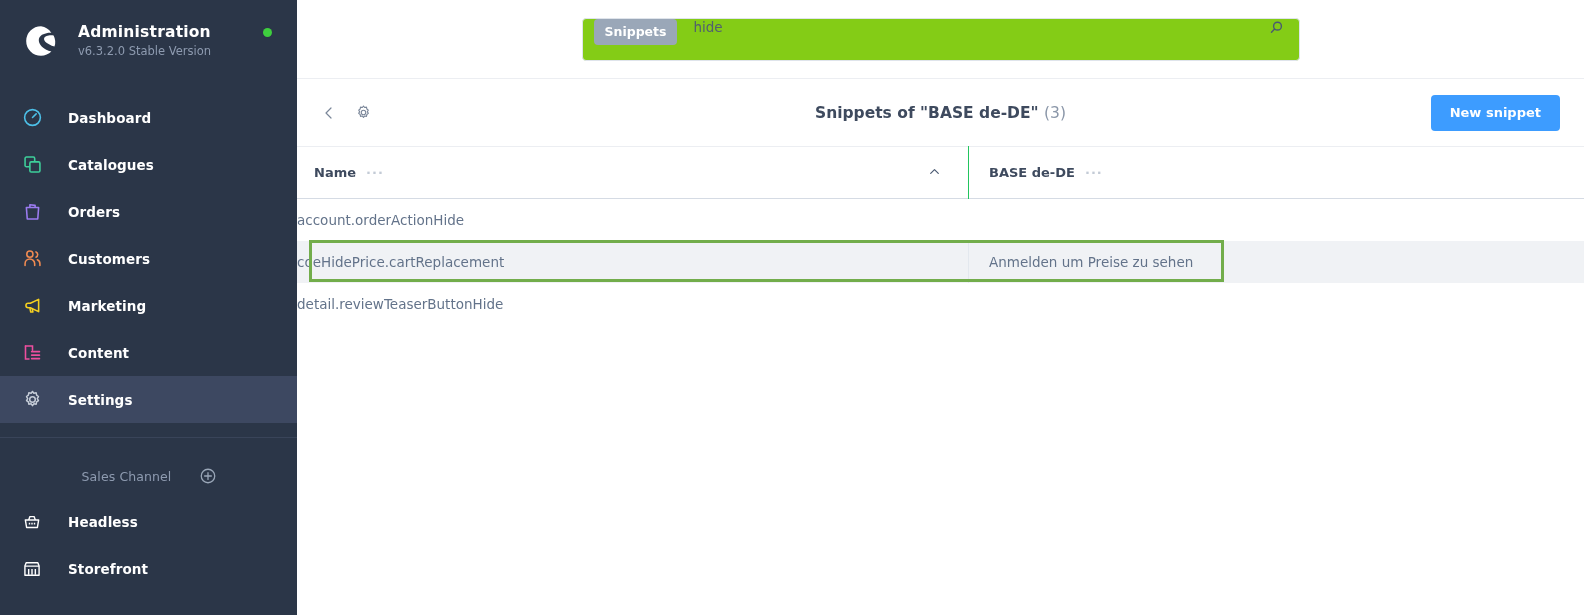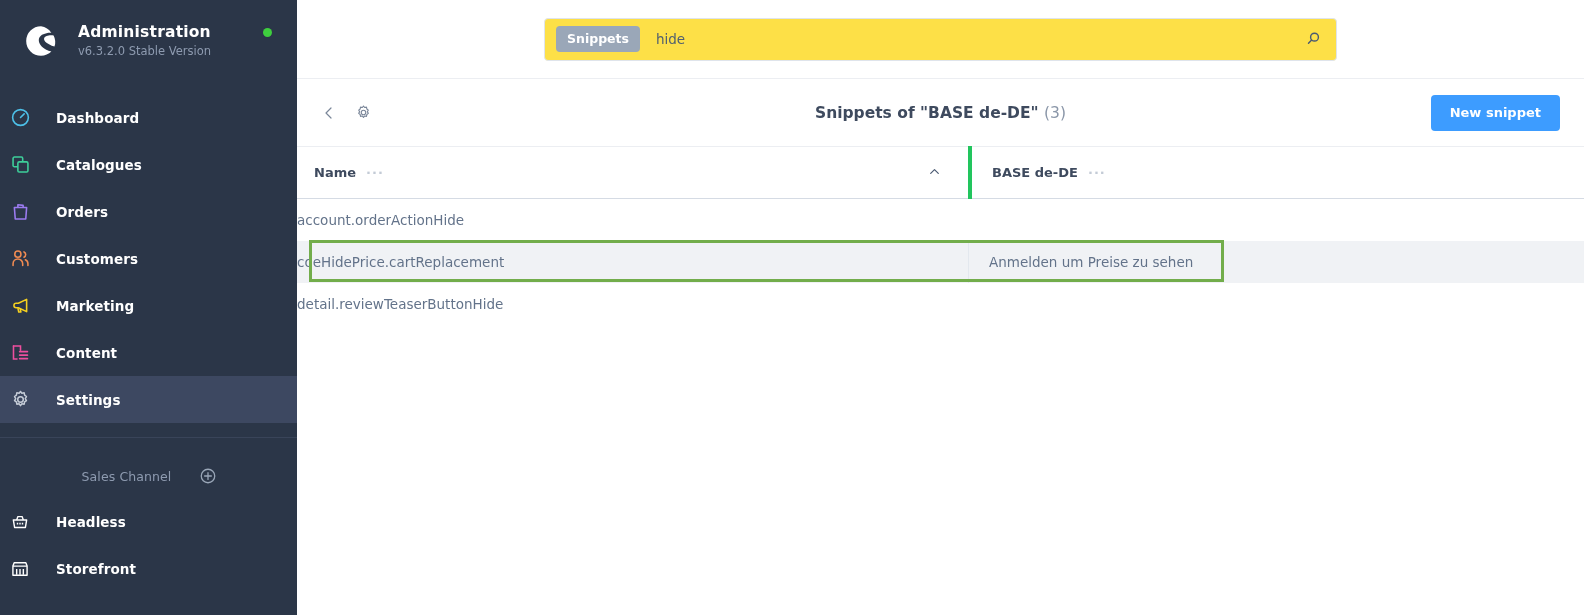--- a/index.html
+++ b/index.html
@@ -33,21 +33,21 @@
   }
   .status-dot {
     position: absolute; right: 25px; top: 28px;
     width: 9px; height: 9px; border-radius: 50%;
     background: #3ecf3e;
   }
 
   .nav { margin-top: 12px; }
   .nav-item {
     display: flex; align-items: center;
-    height: 47px; padding-left: 8px;
+    height: 47px; padding-left: 20px;
     cursor: pointer;
   }
   .nav-item.active { background: #3d4861; }
   .nav-icon {
     width: 24px; height: 24px; flex: 0 0 24px;
     display: flex; align-items: center; justify-content: center;
   }
   .nav-label {
     margin-left: 24px; color: #ffffff;
     font-size: 13.5px; font-weight: bold; letter-spacing: .1px;
@@ -67,24 +67,24 @@
 
   
   .main { flex: 1; height: 615px; background: #ffffff; position: relative; }
 
   
   .topbar {
     height: 78px; display: flex; align-items: center; justify-content: center;
     background: #ffffff;
   }
   .search-wrap {
-    width: 793px; height: 43px;
+    width: 718px; height: 43px;
     border: 1px solid #dfe4eb; border-radius: 4px;
-    background: #fde047;
-    display: flex; align-items: center;
+    background: #84cc16;
+    display: flex; align-items: flex-start;
     padding: 0 14px 0 11px;
     position: relative;
   }
   .search-pill {
     background: #9aa7b8; color: #ffffff;
     font-size: 12.5px; font-weight: bold;
     padding: 6px 11px; border-radius: 4px;
     line-height: 14px; cursor: pointer;
   }
   .search-input {
@@ -128,21 +128,21 @@
     height: 53px; display: flex; align-items: center;
     border-top: 1px solid #eceef2;
     border-bottom: 1px solid #d5dbe4;
   }
   .th {
     display: flex; align-items: center; height: 53px;
     font-size: 13px; font-weight: bold; color: #3e4a5e;
     padding-left: 17px; position: relative;
   }
   .th.col-name { width: 671px; }
-  .th.col-val  { flex: 1; border-left: 4px solid #22c55e; padding-left: 20px; }
+  .th.col-val  { flex: 1; border-left: 1px solid #22c55e; padding-left: 20px; }
   .dots { margin-left: 10px; color: #c3cbd6; font-size: 13px; letter-spacing: 1px; cursor: pointer; }
   .sort-caret { position: absolute; right: 27px; cursor: pointer; }
 
   .row { height: 42px; display: flex; align-items: center; position: relative; }
   .row.selected { background: #f0f2f5; }
   .cell {
     height: 42px; display: flex; align-items: center;
     font-size: 13.5px; color: #63738a;
   }
   .cell.col-name { width: 671px; }

